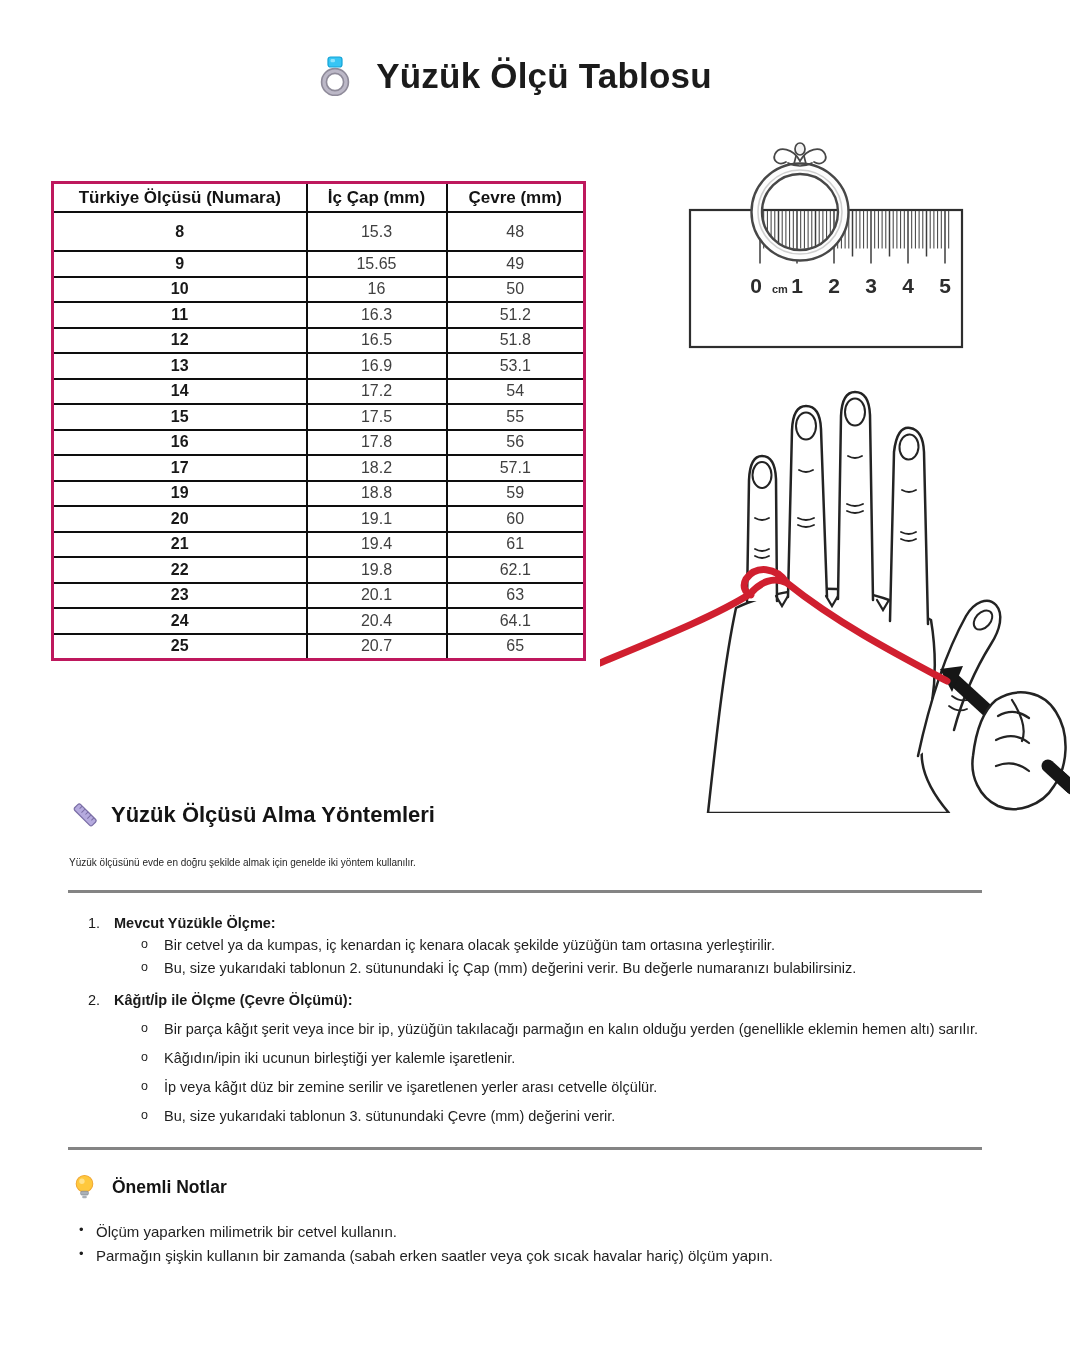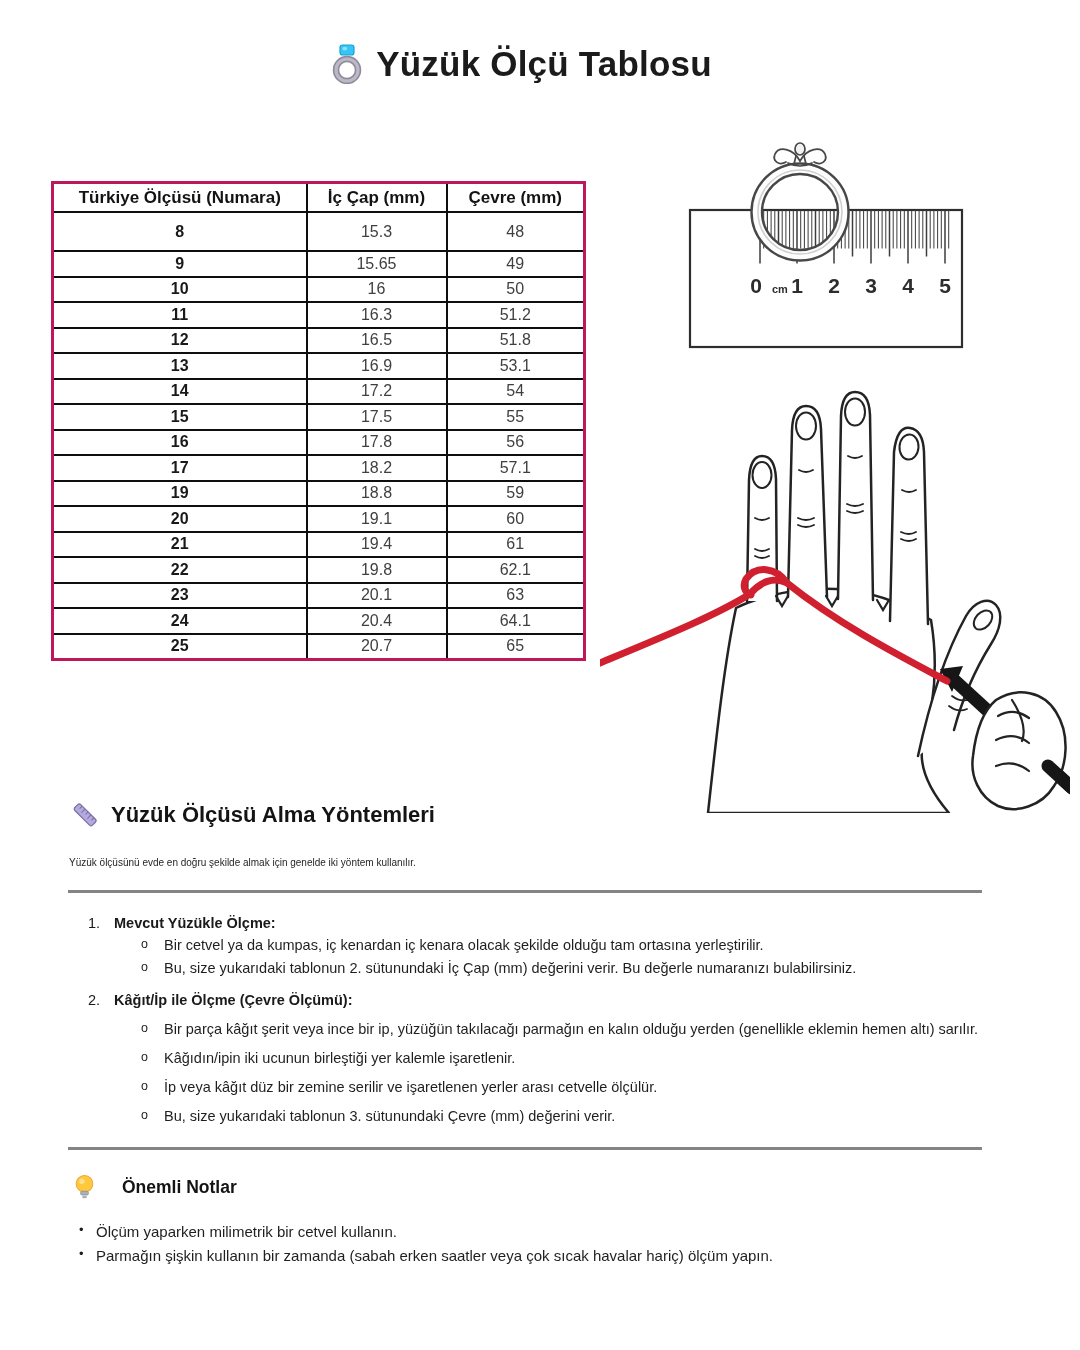--- a/index.html
+++ b/index.html
@@ -2,42 +2,42 @@
 <html><head>
 <meta charset="utf-8">
 <style>
   html,body{margin:0;padding:0;background:#fff;}
   .page{position:relative;width:1080px;height:1350px;background:#ffffff;overflow:hidden;
         font-family:"Liberation Sans",sans-serif;color:#1d1d1d;}
 
   
   .title-row{position:absolute;top:44px;left:0;right:0;display:flex;justify-content:center;
              align-items:center;gap:14px;transform:translateX(-18px);}
-  .title-row h1{margin:0;font-size:35px;font-weight:bold;color:#1b1b1b;letter-spacing:.2px;}
+  .title-row h1{margin:12px;font-size:35px;font-weight:bold;color:#1b1b1b;letter-spacing:.2px;}
 
   
   table.size{position:absolute;left:51px;top:181px;width:532px;table-layout:fixed;
              border-collapse:collapse;border:3px solid #be185d;}
   table.size th,table.size td{border:2.5px solid #0e0e0e;text-align:center;padding:0;}
   table.size th{font-size:17px;font-weight:bold;color:#131313;height:27px;}
   table.size tbody tr{height:25.5px;}
   table.size tbody tr:first-child{height:39px;}
   table.size tbody td{font-size:16px;color:#404040;}
   table.size tbody td:first-child{font-weight:bold;color:#191919;}
 
   
   .ring-ruler{position:absolute;left:660px;top:135px;}
   .hand-illu{position:absolute;left:600px;top:368px;}
   svg text{font-family:"Liberation Sans",sans-serif;}
 
   
   .section-head{position:absolute;display:flex;align-items:center;}
   .methods-head{left:72px;top:801px;gap:12px;}
   .methods-head .head-txt{font-size:22px;font-weight:bold;color:#141414;}
-  .notes-head{left:74px;top:1174px;gap:27px;}
+  .notes-head{left:74px;top:1174px;gap:17px;}
   .notes-head .head-txt{font-size:17.5px;font-weight:bold;color:#141414;}
 
   .intro{position:absolute;left:69px;top:857px;width:900px;font-size:10px;color:#1f1f1f;}
 
   .hr{position:absolute;left:68px;width:914px;height:2.5px;background:#848484;}
   .hr1{top:890px;}
   .hr2{top:1147px;}
 
   .methods-list{position:absolute;left:88px;top:915px;width:940px;}
   .m-item + .m-item{margin-top:16px;}
@@ -312,21 +312,21 @@
 
   <div class="methods-list">
       <div class="m-item">
         <div class="m-head">
           <span class="m-num">1.</span>
           <span class="m-label">Mevcut Yüzükle Ölçme:</span>
         </div>
         <div class="bullets tight">
           <div class="b-row">
             <span class="b-mark">o</span>
-            <span class="b-text"><span>Bir cetvel ya da kumpas, </span><b>iç kenardan iç kenara</b><span> olacak şekilde olduğu tam ortasına yerleştirilir.</span></span>
+            <span class="b-text"><span>Bir cetvel ya da kumpas, </span><b>iç kenardan iç kenara</b><span> olacak şekilde yüzüğün tam ortasına yerleştirilir.</span></span>
           </div>
           <div class="b-row">
             <span class="b-mark">o</span>
             <span class="b-text"><span>Bu, size yukarıdaki tablonun 2. sütunundaki </span><b>İç Çap (mm)</b><span> değerini verir. Bu değerle numaranızı bulabilirsiniz.</span></span>
           </div>
         </div>
       </div>
       <div class="m-item">
         <div class="m-head">
           <span class="m-num">2.</span>

